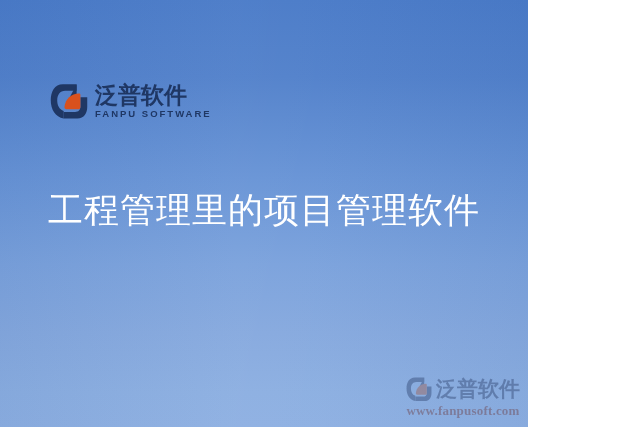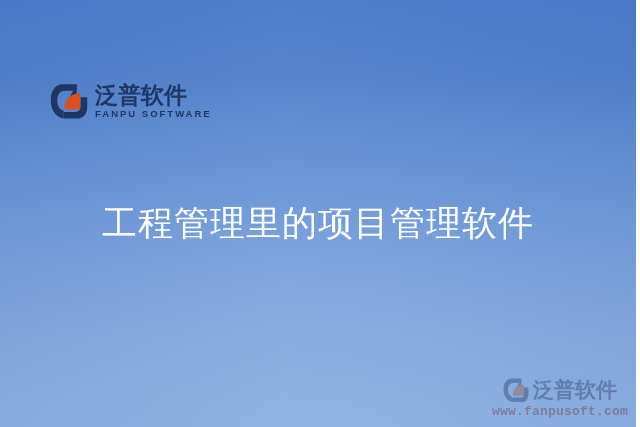--- a/index.html
+++ b/index.html
@@ -8,21 +8,21 @@
     padding: 0;
     background: #ffffff;
   }
   body {
     font-family: "Liberation Sans", sans-serif;
   }
 
   
   .slide {
     position: relative;
-    width: 636px;
+    width: 528px;
     height: 427px;
     overflow: hidden;
     background: linear-gradient(to bottom,
                 #4a7bc8 0%,
                 #5281cb 18%,
                 #6894d6 42%,
                 #7ba2dc 62%,
                 #86a9de 78%,
                 #8cafe1 92%,
                 #8eb0e2 100%);
@@ -88,21 +88,20 @@
     right: 0;
     top: 186px;
     text-align: center;
     z-index: 3;
     font-family: "DejaVu Serif", "Liberation Serif", serif;
     font-size: 35px;
     font-weight: 400;
     line-height: 48px;
     color: #ffffff;
     letter-spacing: 1px;
-    margin-top: 13px;
   }
   .headline-line {
     display: block;
     white-space: nowrap;
   }
 
   
   .watermark {
     position: absolute;
     right: 8px;
@@ -126,21 +125,21 @@
   .wm-cn {
     font-family: "DejaVu Sans", "Liberation Sans", sans-serif;
     font-size: 21px;
     font-weight: 700;
     color: #2b3f6b;
     margin-left: 4px;
     line-height: 1;
     white-space: nowrap;
   }
   .wm-url {
-    font-family: Liberation Mono, monospace;
+    font-family: Liberation Serif, serif;
     font-size: 13px;
     font-weight: 700;
     color: #6b3a3f;
     letter-spacing: 0.2px;
     margin-top: 1px;
     white-space: nowrap;
   }
 </style>
 </head>
 <body>

